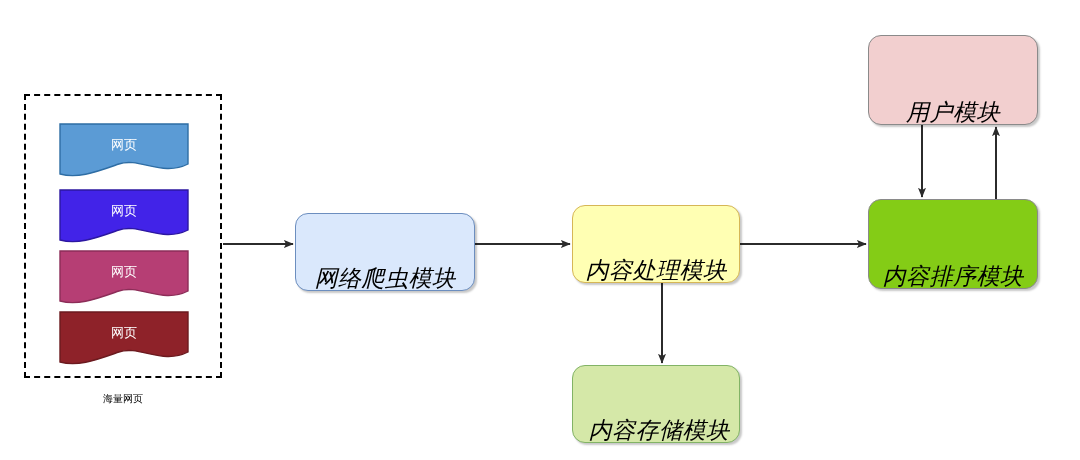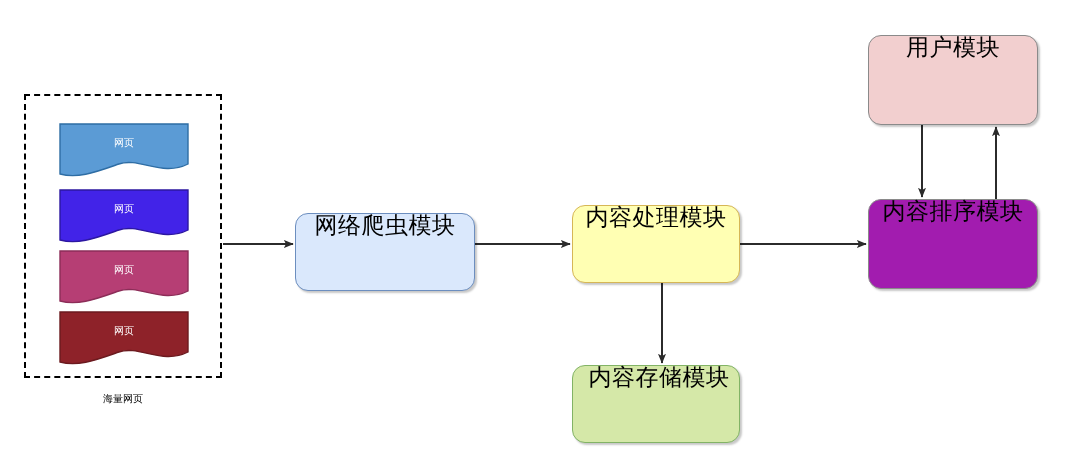--- a/index.html
+++ b/index.html
@@ -18,34 +18,35 @@
     position: absolute;
     left: 0;
     top: 0;
     width: 1080px;
     height: 460px;
   }
   .node {
     position: absolute;
     box-sizing: border-box;
     display: flex;
-    align-items: flex-start;
+    align-items: flex-end;
     justify-content: center;
     border-radius: 13px;
     font-size: 23px;
     color: #000000;
     letter-spacing: 0.5px;
     line-height: 1;
     white-space: nowrap;
     box-shadow: 2px 2px 2px rgba(0,0,0,0.22);
+    font-style: italic;
   }
   .doc-label {
     position: absolute;
     color: #ffffff;
-    font-size: 10px;
+    font-size: 13px;
     line-height: 1;
     white-space: nowrap;
     text-align: center;
   }
   .group-caption {
     position: absolute;
     font-size: 10px;
     color: #000000;
     line-height: 1;
     white-space: nowrap;
@@ -107,21 +108,21 @@
   <div id="node-layer">
       <div class="node" style="left: 295px; top: 205px; width: 180px; height: 78px; background: rgb(218, 232, 252); border: 1.5px solid rgb(108, 142, 191); color: rgb(0, 0, 0); margin-top: 8px;">
         <span>网络爬虫模块</span>
       </div>
       <div class="node" style="left: 572px; top: 205px; width: 168px; height: 78px; background: rgb(255, 255, 179); border: 1.5px solid rgb(214, 182, 86); color: rgb(0, 0, 0);">
         <span>内容处理模块</span>
       </div>
       <div class="node" style="left: 572px; top: 365px; width: 168px; height: 78px; background: rgb(213, 232, 168); border: 1.5px solid rgb(130, 179, 102); color: rgb(0, 0, 0); padding-left: 6px;">
         <span>内容存储模块</span>
       </div>
-      <div class="node" style="left: 868px; top: 199px; width: 170px; height: 90px; background: #a21caf; border: 1.5px solid rgb(138, 138, 138); color: rgb(0, 0, 0);">
+      <div class="node" style="left: 868px; top: 199px; width: 170px; height: 90px; background: #84cc16; border: 1.5px solid rgb(138, 138, 138); color: rgb(0, 0, 0);">
         <span>内容排序模块</span>
       </div>
       <div class="node" style="left: 868px; top: 35px; width: 170px; height: 90px; background: rgb(242, 207, 207); border: 1.5px solid rgb(138, 138, 138); color: rgb(0, 0, 0);">
         <span>用户模块</span>
       </div>
     </div>
 
 </div>
 
 </body></html>

